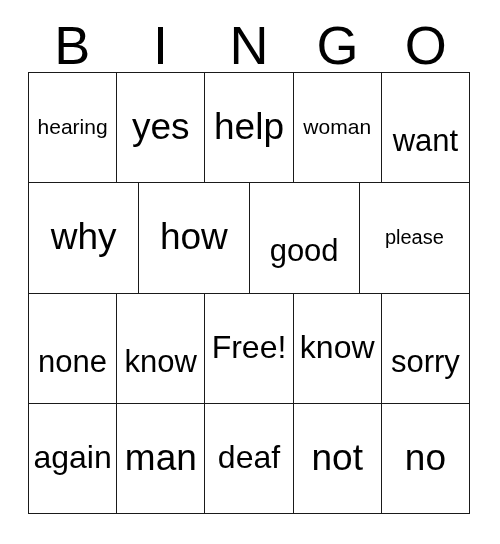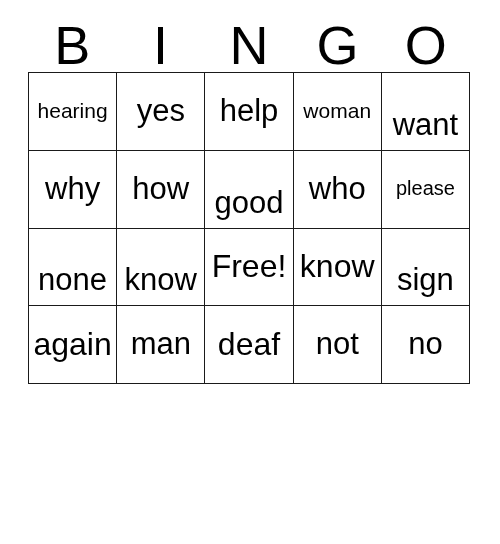--- a/index.html
+++ b/index.html
@@ -41,21 +41,21 @@
     font-weight: 400;
     letter-spacing: 0;
   }
 
   
   #grid {
     position: absolute;
     left: 28px;
     top: 72px;
     width: 442px;
-    height: 312px;
+    height: 442px;
     box-sizing: border-box;
     border-top: 1.5px solid #1a1a1a;
     border-left: 1.5px solid #1a1a1a;
     display: flex;
     flex-direction: column;
     background: #ffffff;
   }
   .grid-row {
     flex: 1 1 0;
     display: flex;
@@ -77,21 +77,21 @@
     display: block;
     white-space: nowrap;
     line-height: 1;
     text-align: center;
     padding: 0 2px;
     position: relative;
     top: -1px;
   }
 
   
-  .fs-xl  { font-size: 31px; }
+  .fs-xl  { font-size: 37px; }
   .fs-lg  { font-size: 31px; margin-top: 28px; }
   .fs-md  { font-size: 32px; }
   .fs-sm  { font-size: 20px; }
   .fs-xs  { font-size: 21px; }
 </style>
 </head>
 <body>
 
 <div id="card">
 
@@ -127,42 +127,39 @@
       <div class="cell">
           <span class="cell-text fs-xl">why</span>
         </div>
       <div class="cell">
           <span class="cell-text fs-xl">how</span>
         </div>
       <div class="cell">
           <span class="cell-text fs-lg">good</span>
         </div>
       <div class="cell">
-          <span class="cell-text fs-xl">who</span>
-        </div>
-      <div class="cell">
           <span class="cell-text fs-sm">please</span>
         </div>
     </div>
 
     <div class="grid-row">
       <div class="cell">
           <span class="cell-text fs-lg">none</span>
         </div>
       <div class="cell">
           <span class="cell-text fs-lg">know</span>
         </div>
       <div class="cell">
           <span class="cell-text fs-md">Free!</span>
         </div>
       <div class="cell">
           <span class="cell-text fs-md">know</span>
         </div>
       <div class="cell">
-          <span class="cell-text fs-lg">sign</span>
+          <span class="cell-text fs-lg">sorry</span>
         </div>
     </div>
 
 
     <div class="grid-row">
       <div class="cell">
           <span class="cell-text fs-md">again</span>
         </div>
       <div class="cell">
           <span class="cell-text fs-xl">man</span>

